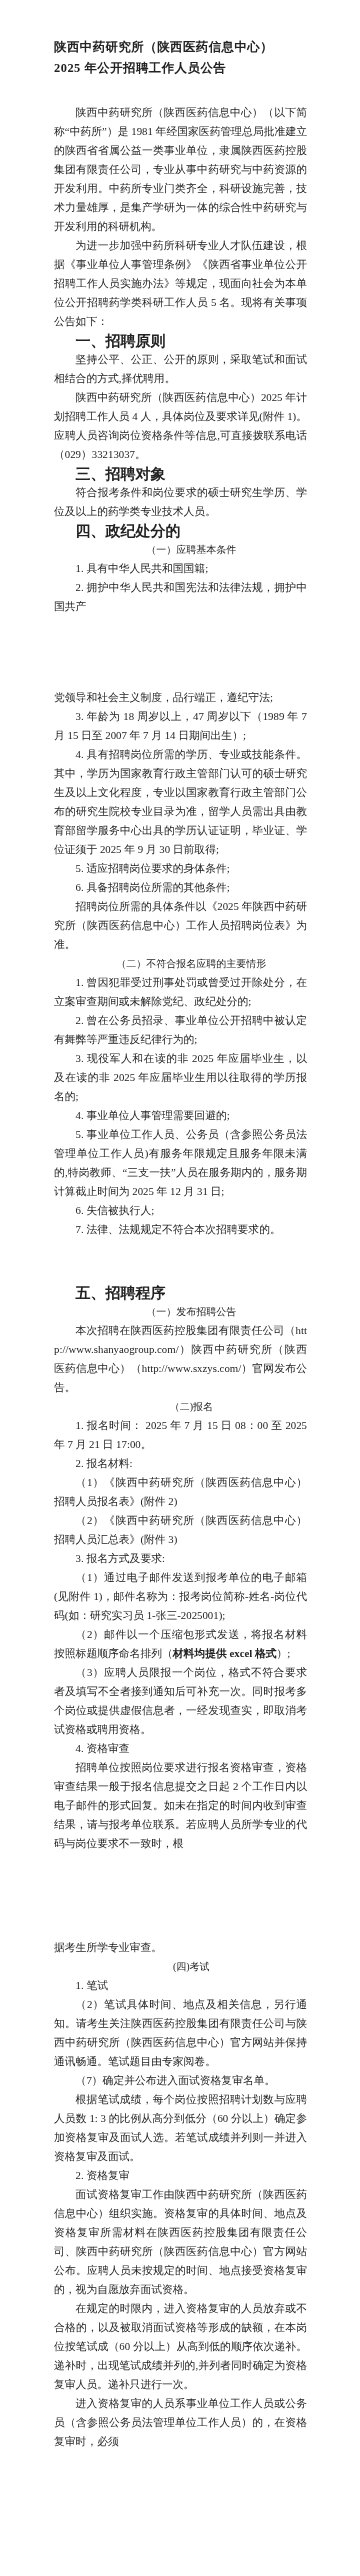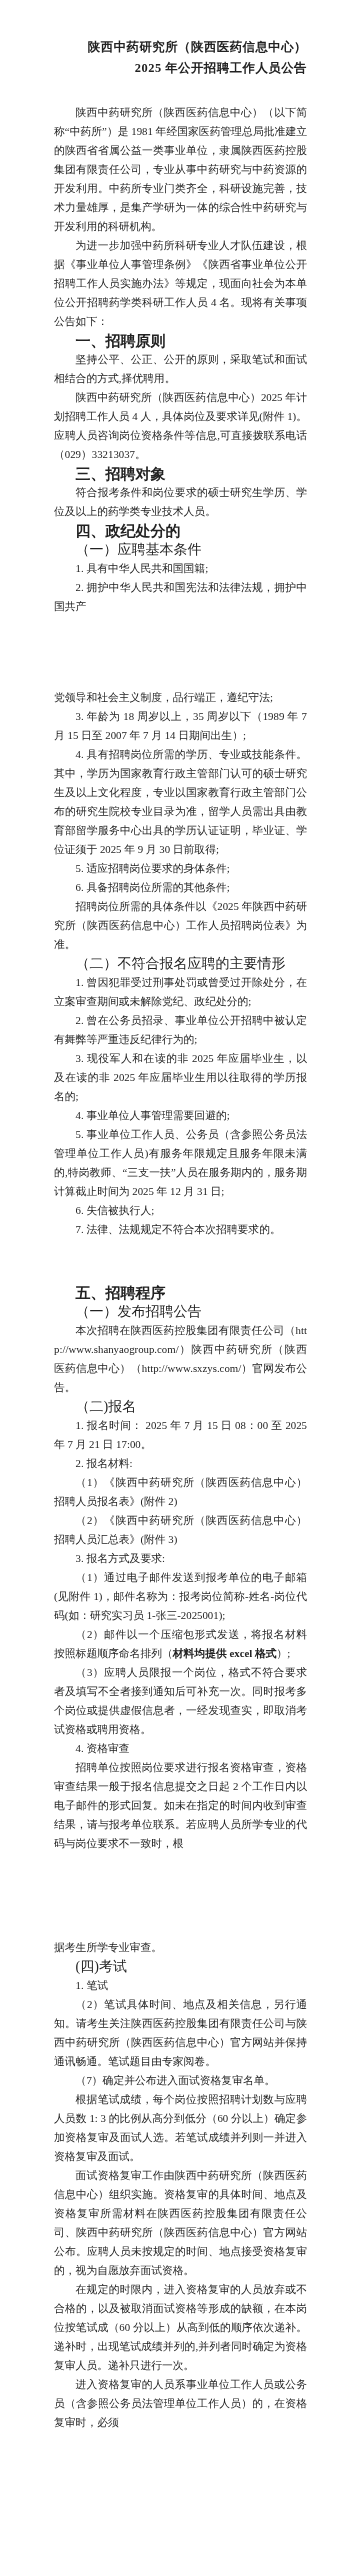--- a/index.html
+++ b/index.html
@@ -8,21 +8,21 @@
     width:361px;height:4081px;
     overflow:hidden;
     background:#ffffff;
     color:#222222;
     font-family:"Liberation Serif","DejaVu Serif",serif;
   }
   .content{width:253px;margin-left:54px;}
   .title{
     padding-top:37px;
     margin:0 0 25px 0;
-    text-align:right;
+    text-align:left;
     font-size:12.4px;
     font-weight:bold;
     line-height:20.6px;
     letter-spacing:0.5px;
   }
   .tline{display:block;}
   .para{
     font-size:10.8px;
     line-height:19px;
     text-align:justify;
@@ -31,51 +31,52 @@
   }
   .para.cont{text-indent:0;}
   .h{
     font-size:15px;
     line-height:19px;
     font-weight:bold;
     text-indent:21.6px;
     font-family:"Liberation Sans","DejaVu Sans",sans-serif;
   }
   .sub{
-    font-size:14px;
+    font-size:10px;
     line-height:19px;
     text-indent:21.6px;
+    text-align:center;
   }
   .b{font-weight:bold;}
   .gap{width:100%;}
 </style>
 </head>
 <body>
 
 <div class="doc">
   <div class="content">
     <h1 class="title">
       <span class="tline">陕西中药研究所（陕西医药信息中心）</span>
       <span class="tline">2025 年公开招聘工作人员公告</span>
     </h1>
     <div id="doc-body">
         <div class="para">陕西中药研究所（陕西医药信息中心）（以下简称“中药所”）是 1981 年经国家医药管理总局批准建立的陕西省省属公益一类事业单位，隶属陕西医药控股集团有限责任公司，专业从事中药研究与中药资源的开发利用。中药所专业门类齐全，科研设施完善，技术力量雄厚，是集产学研为一体的综合性中药研究与开发利用的科研机构。</div>
-        <div class="para">为进一步加强中药所科研专业人才队伍建设，根据《事业单位人事管理条例》《陕西省事业单位公开招聘工作人员实施办法》等规定，现面向社会为本单位公开招聘药学类科研工作人员 4 名。现将有关事项公告如下：</div>
+        <div class="para">为进一步加强中药所科研专业人才队伍建设，根据《事业单位人事管理条例》《陕西省事业单位公开招聘工作人员实施办法》等规定，现面向社会为本单位公开招聘药学类科研工作人员 5 名。现将有关事项公告如下：</div>
         <div class="h">一、招聘原则</div>
         <div class="para">坚持公平、公正、公开的原则，采取笔试和面试相结合的方式,择优聘用。</div>
         <div class="para">陕西中药研究所（陕西医药信息中心）2025 年计划招聘工作人员 4 人，具体岗位及要求详见(附件 1)。应聘人员咨询岗位资格条件等信息,可直接拨联系电话（029）33213037。</div>
         <div class="h">三、招聘对象</div>
         <div class="para">符合报考条件和岗位要求的硕士研究生学历、学位及以上的药学类专业技术人员。</div>
         <div class="h">四、政纪处分的</div>
         <div class="sub">（一）应聘基本条件</div>
         <div class="para">1. 具有中华人民共和国国籍;</div>
         <div class="para">2. 拥护中华人民共和国宪法和法律法规，拥护中国共产</div>
         <div class="gap" style="height: 72px;"></div>
         <div class="para cont">党领导和社会主义制度，品行端正，遵纪守法;</div>
-        <div class="para">3. 年龄为 18 周岁以上，35 周岁以下（1989 年 7 月 15 日至 2007 年 7 月 14 日期间出生）;</div>
+        <div class="para">3. 年龄为 18 周岁以上，47 周岁以下（1989 年 7 月 15 日至 2007 年 7 月 14 日期间出生）;</div>
         <div class="para">4. 具有招聘岗位所需的学历、专业或技能条件。其中，学历为国家教育行政主管部门认可的硕士研究生及以上文化程度，专业以国家教育行政主管部门公布的研究生院校专业目录为准，留学人员需出具由教育部留学服务中心出具的学历认证证明，毕业证、学位证须于 2025 年 9 月 30 日前取得;</div>
         <div class="para">5. 适应招聘岗位要求的身体条件;</div>
         <div class="para">6. 具备招聘岗位所需的其他条件;</div>
         <div class="para">招聘岗位所需的具体条件以《2025 年陕西中药研究所（陕西医药信息中心）工作人员招聘岗位表》为准。</div>
         <div class="sub">（二）不符合报名应聘的主要情形</div>
         <div class="para">1. 曾因犯罪受过刑事处罚或曾受过开除处分，在立案审查期间或未解除党纪、政纪处分的;</div>
         <div class="para">2. 曾在公务员招录、事业单位公开招聘中被认定有舞弊等严重违反纪律行为的;</div>
         <div class="para">3. 现役军人和在读的非 2025 年应届毕业生，以及在读的非 2025 年应届毕业生用以往取得的学历报名的;</div>
         <div class="para">4. 事业单位人事管理需要回避的;</div>
         <div class="para">5. 事业单位工作人员、公务员（含参照公务员法管理单位工作人员)有服务年限规定且服务年限未满的,特岗教师、“三支一扶”人员在服务期内的，服务期计算截止时间为 2025 年 12 月 31 日;</div>
@@ -96,20 +97,21 @@
         <div class="para">（3）应聘人员限报一个岗位，格式不符合要求者及填写不全者接到通知后可补充一次。同时报考多个岗位或提供虚假信息者，一经发现查实，即取消考试资格或聘用资格。</div>
         <div class="para">4. 资格审查</div>
         <div class="para">招聘单位按照岗位要求进行报名资格审查，资格审查结果一般于报名信息提交之日起 2 个工作日内以电子邮件的形式回复。如未在指定的时间内收到审查结果，请与报考单位联系。若应聘人员所学专业的代码与岗位要求不一致时，根</div>
         <div class="gap" style="height: 85px;"></div>
         <div class="para cont">据考生所学专业审查。</div>
         <div class="sub">(四)考试</div>
         <div class="para">1. 笔试</div>
         <div class="para">（2）笔试具体时间、地点及相关信息，另行通知。请考生关注陕西医药控股集团有限责任公司与陕西中药研究所（陕西医药信息中心）官方网站并保持通讯畅通。笔试题目由专家阅卷。</div>
         <div class="para">（7）确定并公布进入面试资格复审名单。</div>
         <div class="para">根据笔试成绩，每个岗位按照招聘计划数与应聘人员数 1: 3 的比例从高分到低分（60 分以上）确定参加资格复审及面试人选。若笔试成绩并列则一并进入资格复审及面试。</div>
+        <div class="para">2. 资格复审</div>
         <div class="para">面试资格复审工作由陕西中药研究所（陕西医药信息中心）组织实施。资格复审的具体时间、地点及资格复审所需材料在陕西医药控股集团有限责任公司、陕西中药研究所（陕西医药信息中心）官方网站公布。应聘人员未按规定的时间、地点接受资格复审的，视为自愿放弃面试资格。</div>
         <div class="para">在规定的时限内，进入资格复审的人员放弃或不合格的，以及被取消面试资格等形成的缺额，在本岗位按笔试成（60 分以上）从高到低的顺序依次递补。递补时，出现笔试成绩并列的,并列者同时确定为资格复审人员。递补只进行一次。</div>
         <div class="para">进入资格复审的人员系事业单位工作人员或公务员（含参照公务员法管理单位工作人员）的，在资格复审时，必须</div>
         <div class="gap" style="height: 85px;"></div>
       </div>
   </div>
 </div>
 
 
 </body></html>

